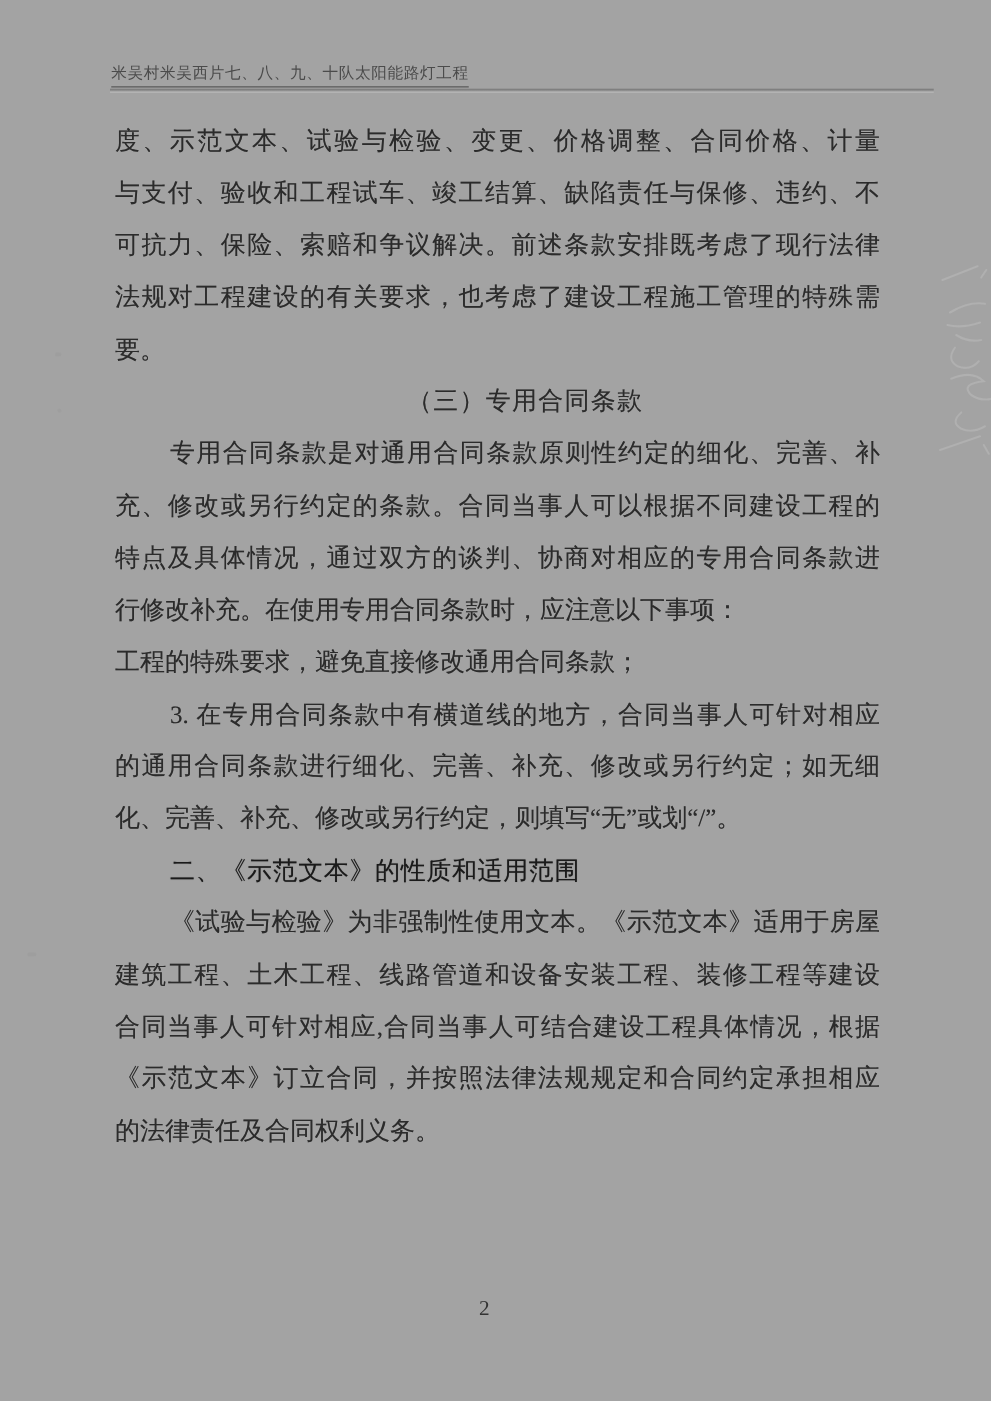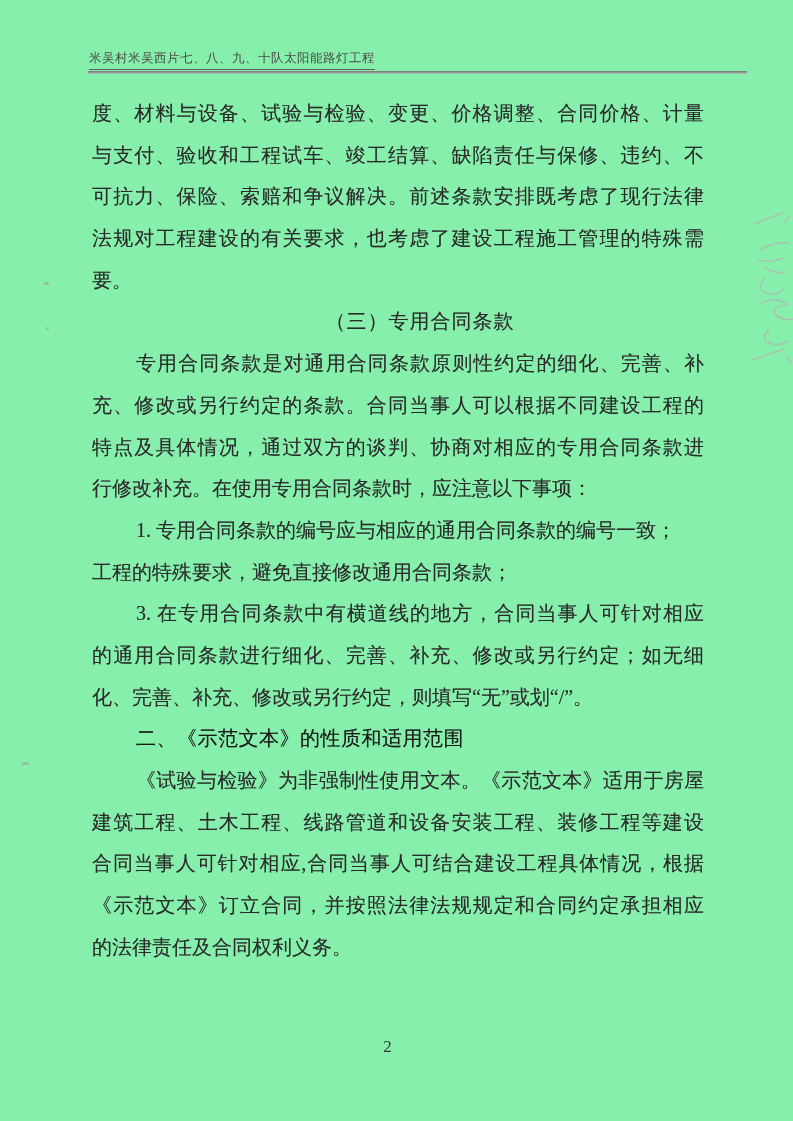--- a/index.html
+++ b/index.html
@@ -8,21 +8,21 @@
     width: 793px;
     height: 1121px;
     background: #fdfdfc;
     overflow: hidden;
     font-family: "Liberation Serif", "DejaVu Serif", serif;
   }
   .page {
     position: relative;
     width: 793px;
     height: 1121px;
-    background: #86efac;
+    background: #a3a3a3;
   }
 
   
   .header-title {
     position: absolute;
     left: 89px;
     top: 50px;
     font-size: 12.5px;
     letter-spacing: 0.5px;
     color: #4b4b4b;
@@ -105,37 +105,34 @@
 <body>
 
 <div class="page">
 
   <div class="header-title">米吴村米吴西片七、八、九、十队太阳能路灯工程</div>
 
   <div class="header-rule"></div>
 
   <div class="doc-body">
       <div class="block paragraph">
-        <div class="line fill">度、材料与设备、试验与检验、变更、价格调整、合同价格、计量</div>
+        <div class="line fill">度、示范文本、试验与检验、变更、价格调整、合同价格、计量</div>
         <div class="line fill">与支付、验收和工程试车、竣工结算、缺陷责任与保修、违约、不</div>
         <div class="line fill">可抗力、保险、索赔和争议解决。前述条款安排既考虑了现行法律</div>
         <div class="line fill">法规对工程建设的有关要求，也考虑了建设工程施工管理的特殊需</div>
         <div class="line">要。</div>
       </div>
       <div class="block subheading">
         <div class="line indent">（三）专用合同条款</div>
       </div>
       <div class="block paragraph">
         <div class="line fill indent">专用合同条款是对通用合同条款原则性约定的细化、完善、补</div>
         <div class="line fill">充、修改或另行约定的条款。合同当事人可以根据不同建设工程的</div>
         <div class="line fill">特点及具体情况，通过双方的谈判、协商对相应的专用合同条款进</div>
         <div class="line">行修改补充。在使用专用合同条款时，应注意以下事项：</div>
-      </div>
-      <div class="block paragraph">
-        <div class="line indent">1. 专用合同条款的编号应与相应的通用合同条款的编号一致；</div>
       </div>
       <div class="block paragraph">
         <div class="line">工程的特殊要求，避免直接修改通用合同条款；</div>
       </div>
       <div class="block paragraph">
         <div class="line fill indent">3. 在专用合同条款中有横道线的地方，合同当事人可针对相应</div>
         <div class="line fill">的通用合同条款进行细化、完善、补充、修改或另行约定；如无细</div>
         <div class="line">化、完善、补充、修改或另行约定，则填写“无”或划“/”。</div>
       </div>
       <div class="block heading">

